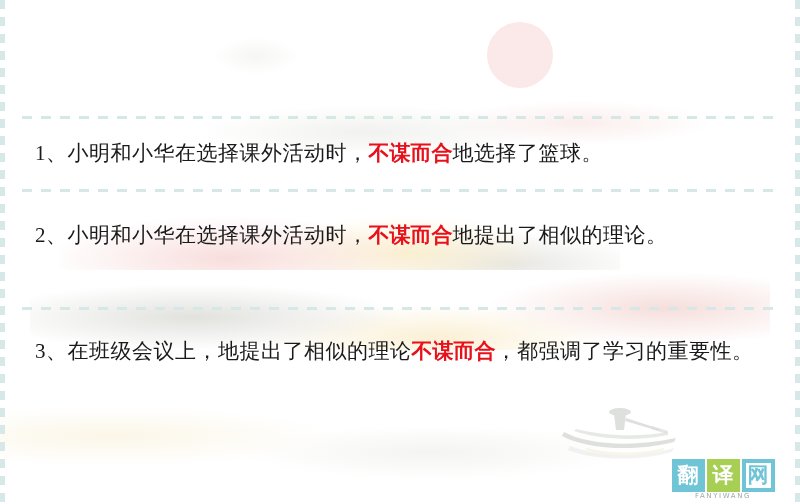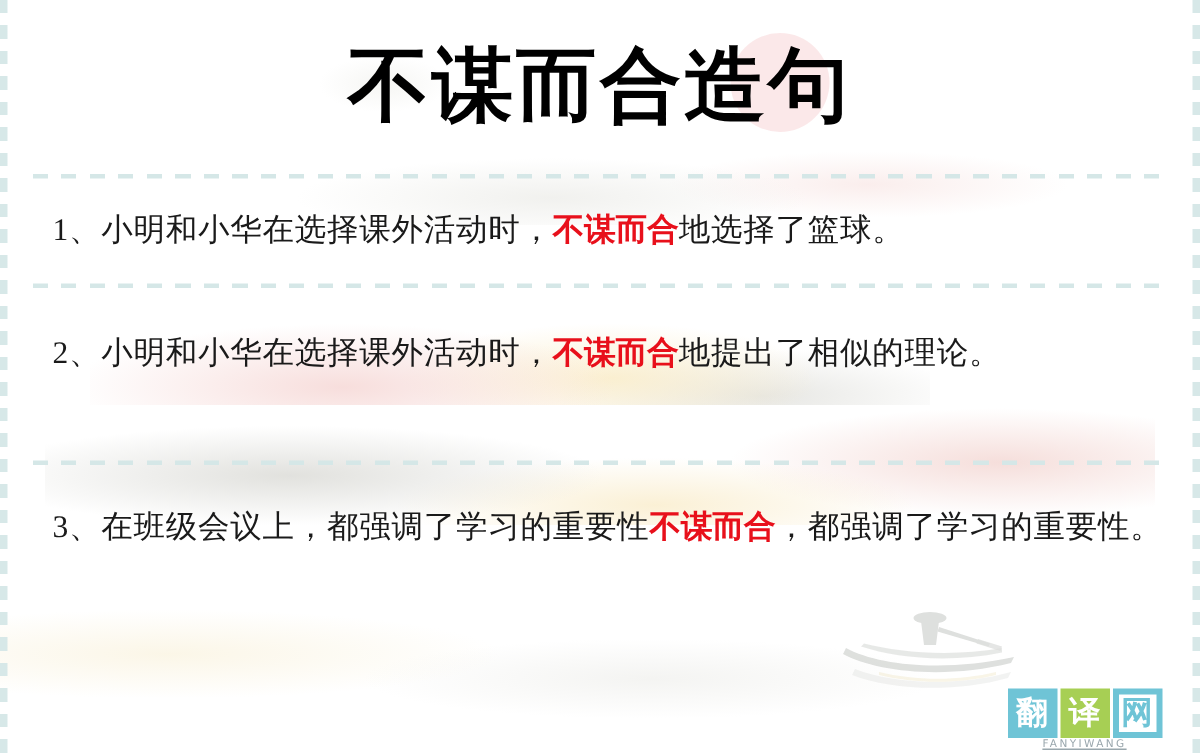--- a/index.html
+++ b/index.html
@@ -208,21 +208,20 @@
     border: 4px solid #6fc4d6;
     color: #6fc4d6;
   }
   #logo-sub {
     margin-top: 1px;
     font-family: "DejaVu Sans", "Liberation Sans", sans-serif;
     font-size: 7px;
     letter-spacing: 1.6px;
     color: #9aa7ad;
     line-height: 1;
-    text-decoration: underline;
   }
 </style>
 </head>
 <body>
 
 <div id="page">
 
   <div id="bg-art">
     <div class="wm-splash"></div>
     <div class="wm-sun"></div>
@@ -245,40 +244,37 @@
       </g>
       <g fill="#e7d9a8" opacity="0.5">
         <path d="M30 50 C 54 56, 84 56, 108 50 L 108 52 C 84 58, 54 58, 30 52 Z"></path>
       </g>
     </svg>
   </div>
 
   <div class="edge-rail left"></div>
   <div class="edge-rail right"></div>
 
-  <div id="title-band">
-    <div id="page-title">不谋而合造句</div>
-  </div>
 
   <div class="hr-dashed" style="top:116px;"></div>
   <div class="hr-dashed" style="top:189px;"></div>
   <div class="hr-dashed" style="top:307px;"></div>
 
   <div id="sentences">
 
     <div class="sentence" style="top:130px;">
       <span>1、</span><span>小明和小华在选择课外活动时，</span><span class="kw">不谋而合</span><span>地选择了篮球。</span>
     </div>
 
     <div class="sentence" style="top:212px;">
       <span>2、</span><span>小明和小华在选择课外活动时，</span><span class="kw">不谋而合</span><span>地提出了相似的理论。</span>
     </div>
 
     <div class="sentence" style="top:328px;">
-      <span>3、</span><span>在班级会议上，都强调了学习的重要性</span><span class="kw">不谋而合</span><span>，都强调了学习的重要性。</span>
+      <span>3、</span><span>在班级会议上，地提出了相似的理论</span><span class="kw">不谋而合</span><span>，都强调了学习的重要性。</span>
     </div>
 
   </div>
 
   <div id="logo">
     <div id="logo-marks">
       <div class="logo-box b1">翻</div>
       <div class="logo-box b2">译</div>
       <div class="logo-box b3">网</div>
     </div>

